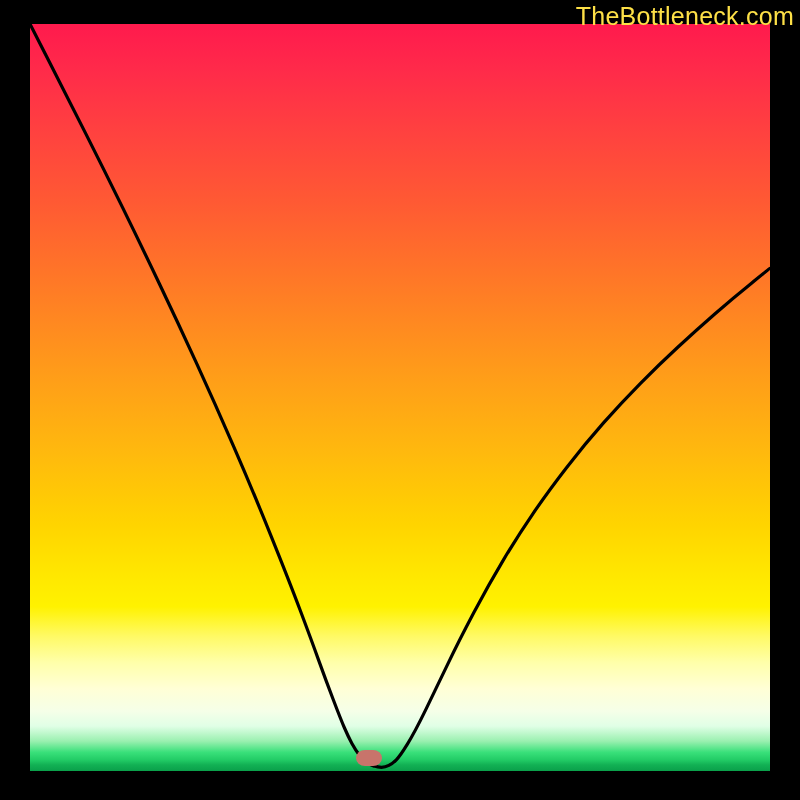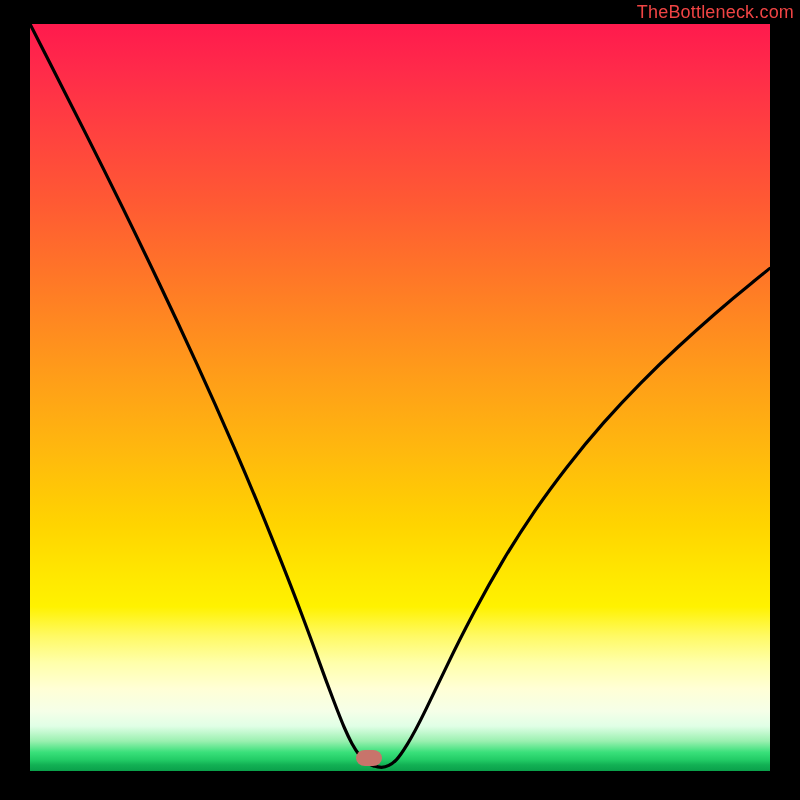--- a/index.html
+++ b/index.html
@@ -51,22 +51,22 @@
     height: 16px;
     border-radius: 9px / 8px;
     background: #c8746b;
     transform: translate(-50%, -50%);
   }
 
   .watermark {
     position: absolute;
     top: 2px;
     right: 6px;
-    color: #ef4444;
-    font-size: 18px;
+    color: #fde047;
+    font-size: 25px;
     font-weight: 400;
     letter-spacing: 0.01em;
   }
 
   svg.curve {
     position: absolute;
     left: 0; top: 0;
     width: 100%;
     height: 100%;
   }

